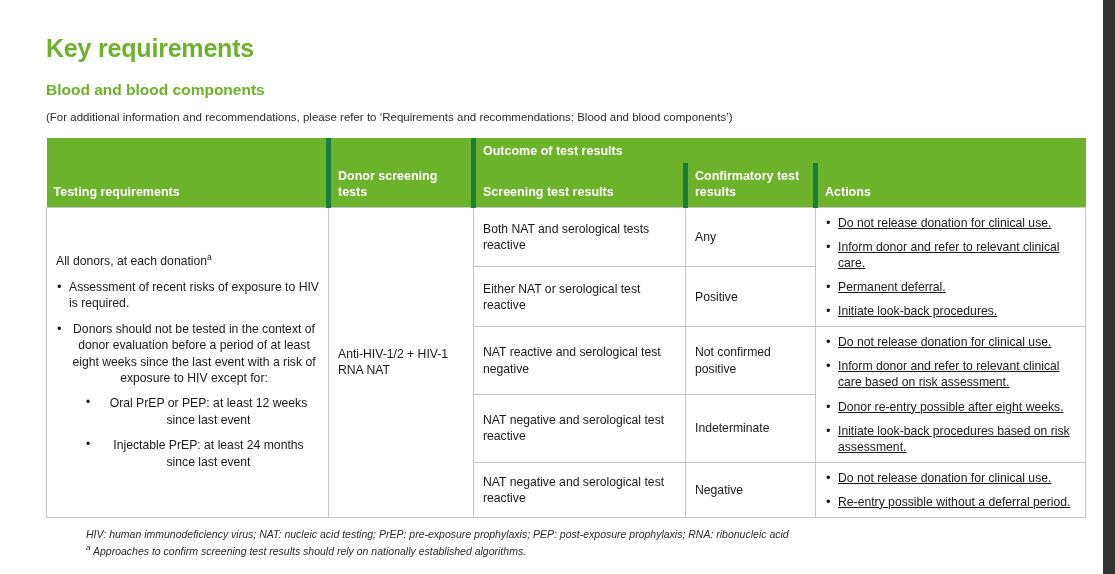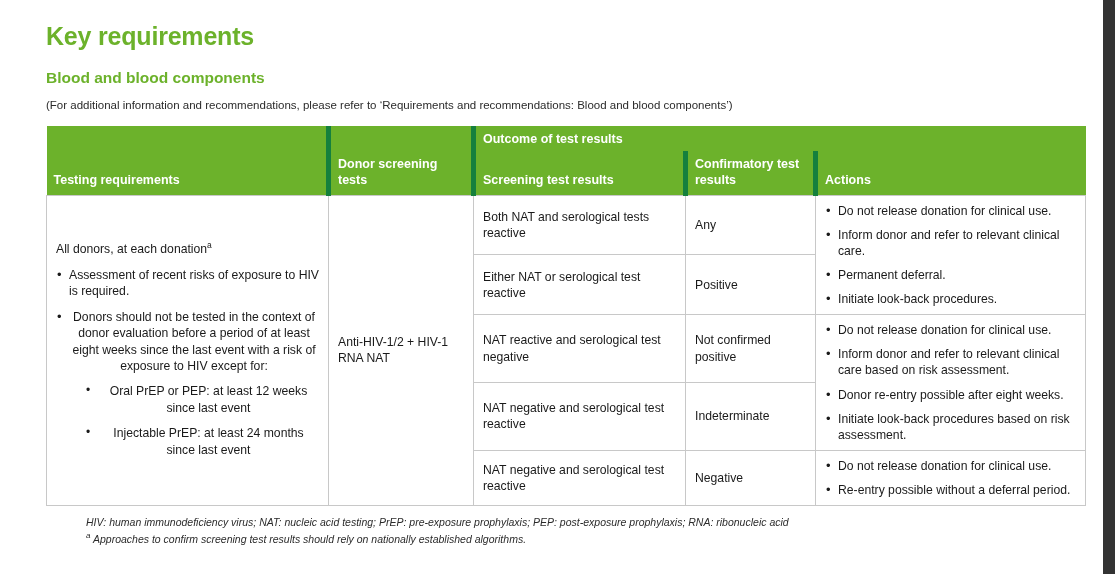--- a/index.html
+++ b/index.html
@@ -10,21 +10,21 @@
   }
   body {
     width: 1115px;
     height: 574px;
     font-family: "Liberation Sans", sans-serif;
     overflow: hidden;
     position: relative;
   }
   .page {
     position: absolute;
-    left: 0; top: 0;
+    left: 0; top: 12px;
     width: 1103px;
     height: 470px;
     background: #ffffff;
     box-sizing: border-box;
   }
   .right-gutter {
     position: absolute;
     left: 1103px; top: 0;
     width: 12px;
     height: 574px;
@@ -138,20 +138,21 @@
   ul.actions {
     list-style: none;
     margin: 0;
     padding: 0;
   }
   ul.actions > li {
     position: relative;
     padding-left: 13px;
     margin-bottom: 8px;
     line-height: 1.32;
+    text-decoration: underline;
   }
   ul.actions > li:last-child { margin-bottom: 0; }
   ul.actions > li::before {
     content: "\2022";
     position: absolute;
     left: 1px;
     top: -1px;
     font-size: 13px;
     color: #1a1a1a;
   }

